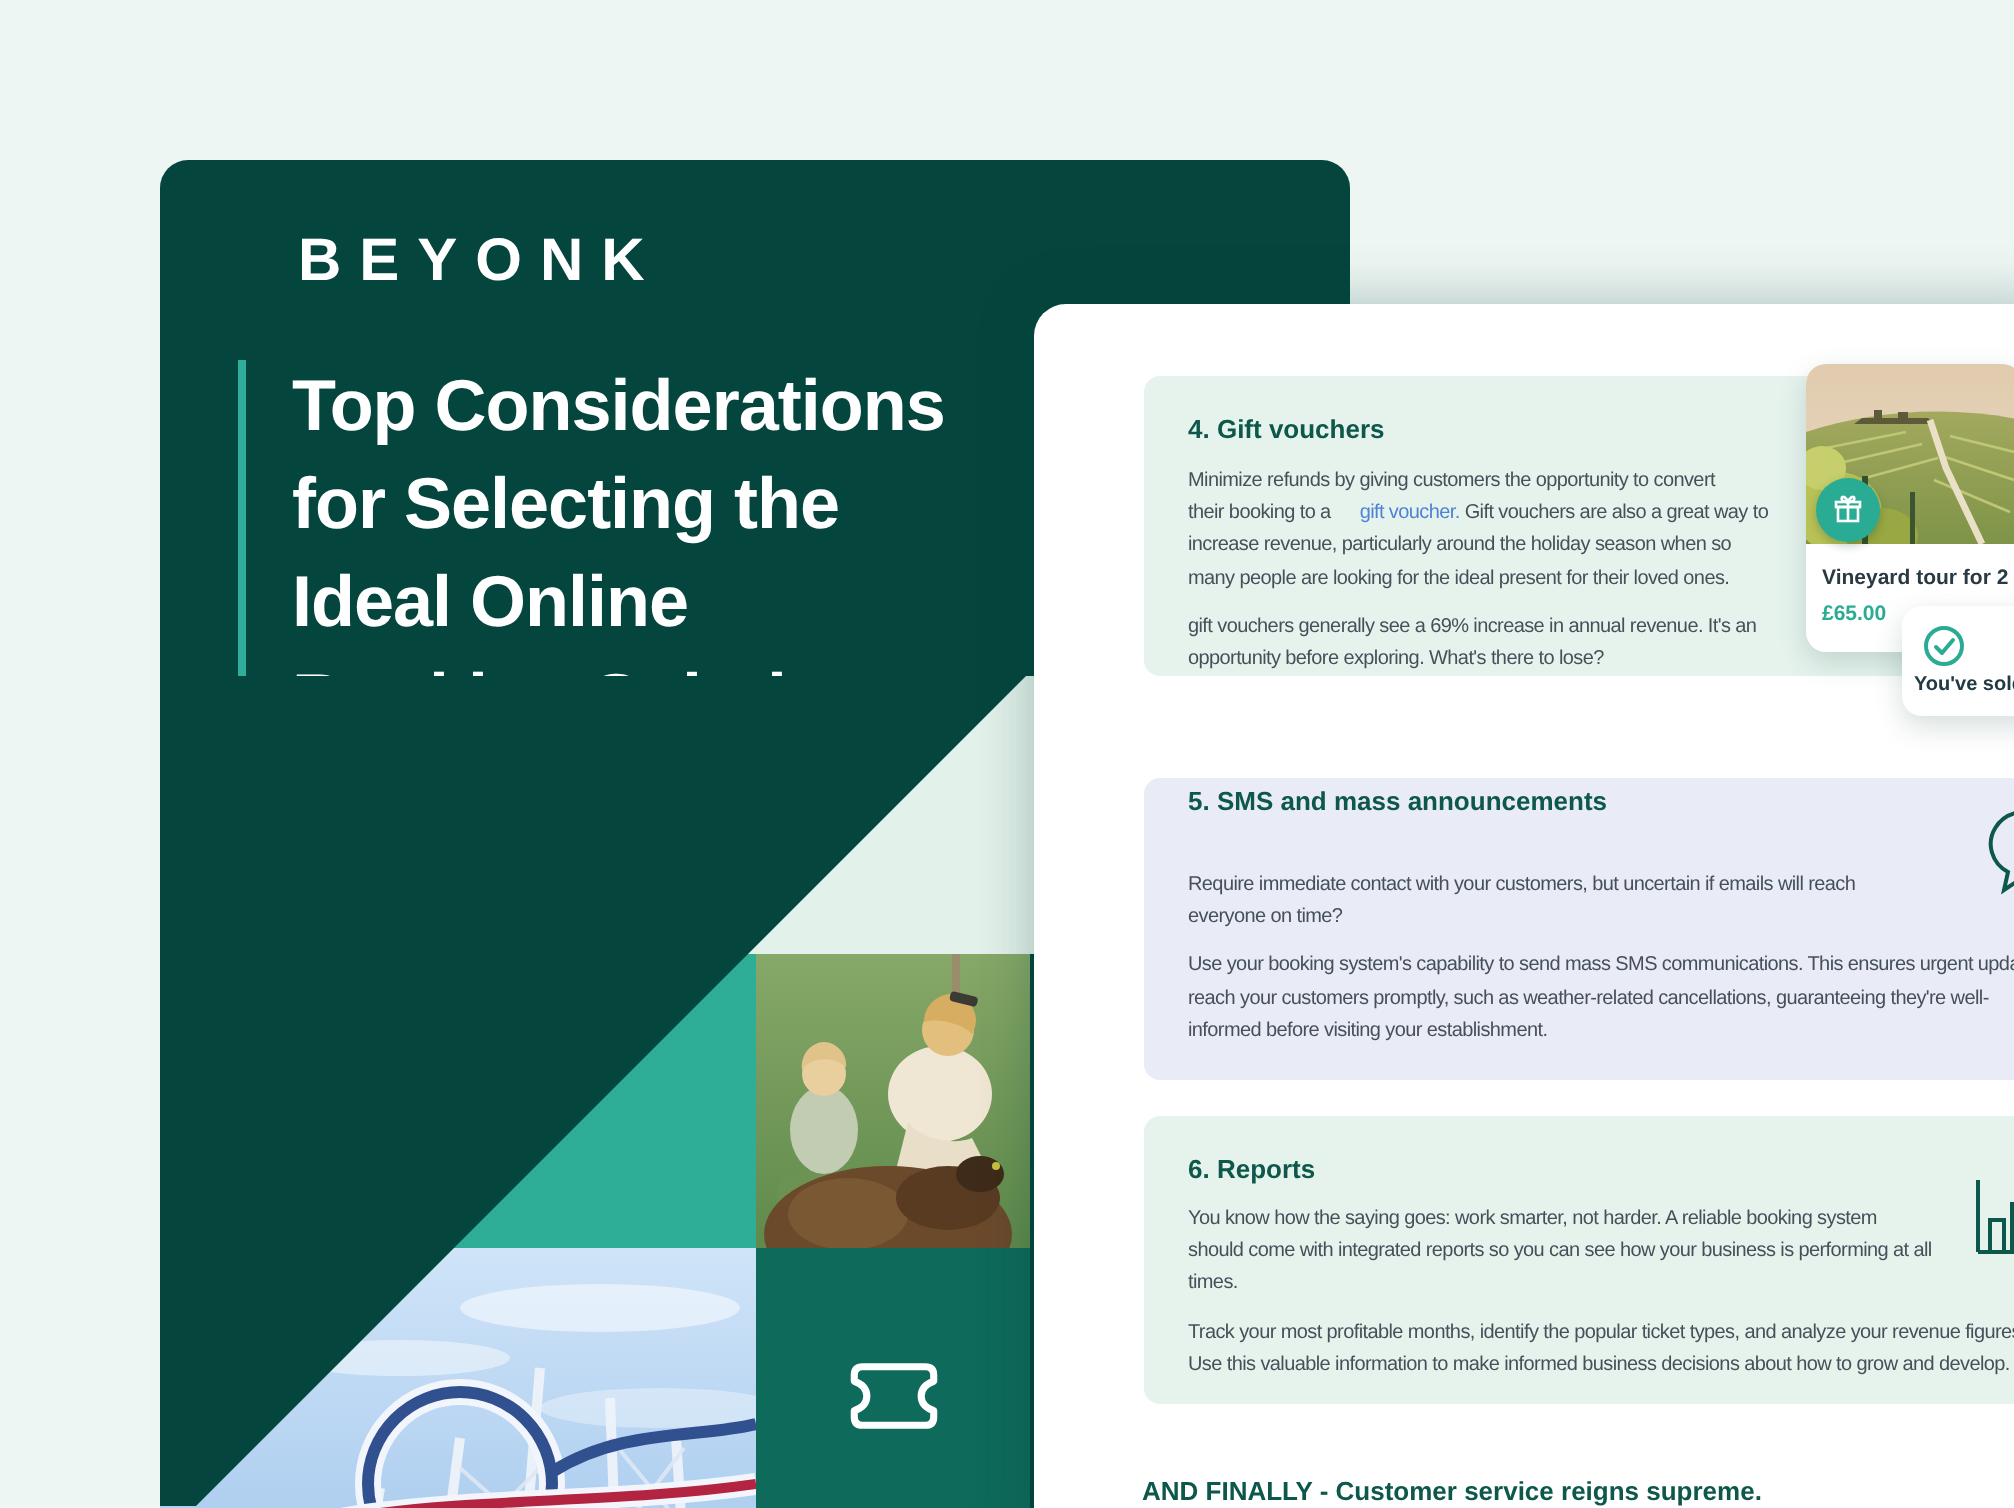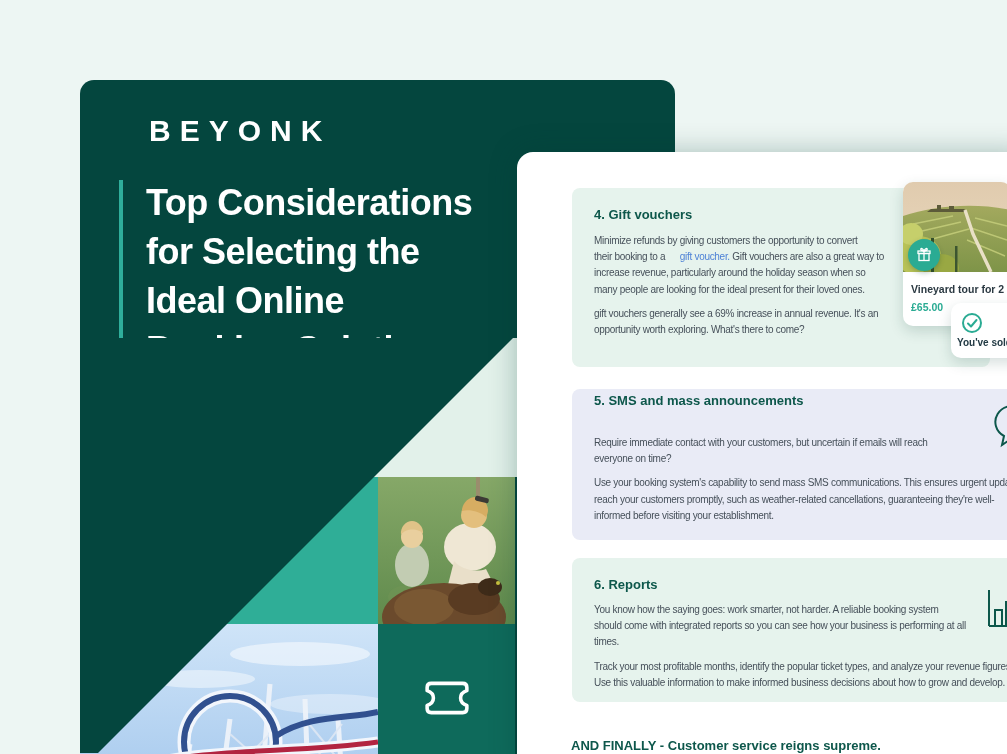--- a/index.html
+++ b/index.html
@@ -41,21 +41,21 @@
 
   
   .sheet{
     left:517px;top:152px;width:510px;height:620px;background:#ffffff;
     border-top-left-radius:16px;
     box-shadow:0 0 28px rgba(3,60,53,.30);
   }
   .panel{border-radius:8px;overflow:hidden;}
   .panel-mint{background:#e6f3ed;}
   .panel-lavender{background:#e9ebf6;}
-  .panel-4{left:55px;top:36px;width:418px;height:179px;}
+  .panel-4{left:55px;top:36px;width:418px;height:150px;}
   .panel-5{left:55px;top:237px;width:470px;height:151px;}
   .panel-6{left:55px;top:406px;width:470px;height:144px;}
   .sec-heading{
     position:absolute;left:22px;color:#0d574b;
     font-size:13px;font-weight:700;white-space:nowrap;
   }
   .sec-body{position:absolute;left:22px;color:#46505a;}
   .bline{
     font-size:10px;letter-spacing:-0.3px;line-height:16.2px;
     white-space:nowrap;
@@ -189,21 +189,21 @@
 
   <div class="abs panel panel-mint panel-4">
     <div class="sec-heading" style="top:19px">4. Gift vouchers</div>
     <div class="sec-body" style="top:45px">
       <div class="bline">Minimize refunds by giving customers the opportunity to convert</div>
       <div class="bline"><span>their booking to a </span><span class="doc-link">gift voucher.</span><span> Gift vouchers are also a great way to</span></div>
       <div class="bline">increase revenue, particularly around the holiday season when so</div>
       <div class="bline">many people are looking for the ideal present for their loved ones.</div>
       <div class="pgap"></div>
       <div class="bline">gift vouchers generally see a 69% increase in annual revenue. It's an</div>
-      <div class="bline">opportunity worth exploring. What's there to come?</div>
+      <div class="bline">opportunity before exploring. What's there to lose?</div>
     </div>
   </div>
 
   <div class="abs panel panel-lavender panel-5">
     <div class="sec-heading" style="top:4px">5. SMS and mass announcements</div>
     <div class="sec-body" style="top:46px">
       <div class="bline">Require immediate contact with your customers, but uncertain if emails will reach</div>
       <div class="bline">everyone on time?</div>
       <div class="pgap"></div>
       <div class="bline">Use your booking system's capability to send mass SMS communications. This ensures urgent updates</div>

